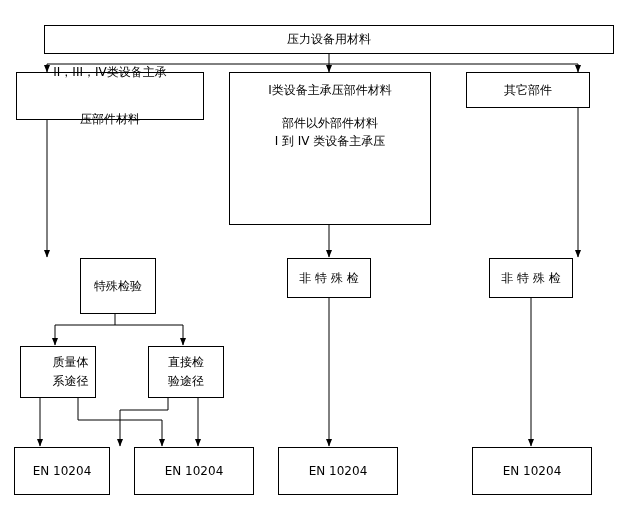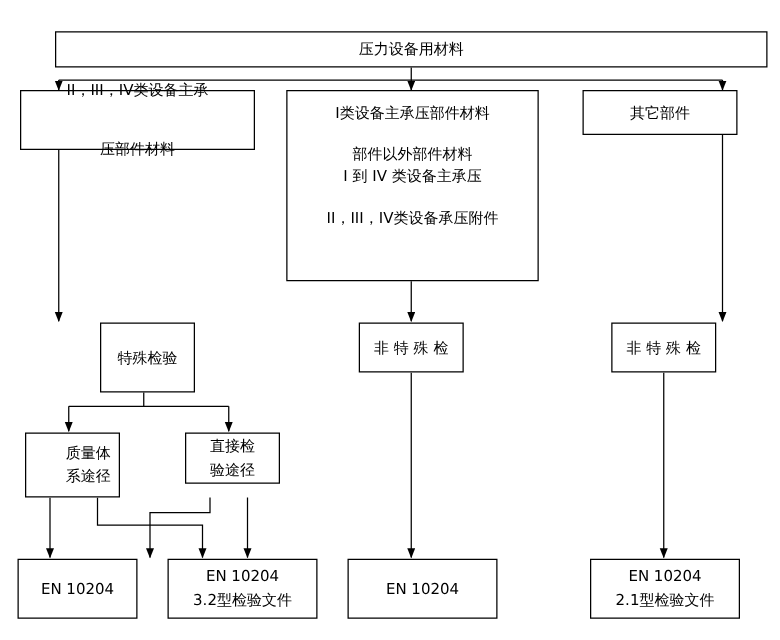--- a/index.html
+++ b/index.html
@@ -87,21 +87,20 @@
     <span class="line">II，III，IV类设备主承</span>
     <span class="line">压部件材料</span>
   </div>
 
   <div class="box" style="left:229px; top:72px; width:202px; height:153px; justify-content:flex-start; padding-top:8px;">
     <span class="line">I类设备主承压部件材料</span>
     <span class="line" style="height:14px;"></span>
     <span class="line">部件以外部件材料</span>
     <span class="line">I 到 IV 类设备主承压</span>
     <span class="line" style="height:14px;"></span>
-    <span class="line">II，III，IV类设备承压附件</span>
   </div>
 
   <div class="box" style="left:466px; top:72px; width:124px; height:36px;">
     <span class="line">其它部件</span>
   </div>
 
   <div class="box" style="left:80px; top:258px; width:76px; height:56px;">
     <span class="line">特殊检验</span>
   </div>
 
@@ -111,36 +110,34 @@
 
   <div class="box" style="left:489px; top:258px; width:84px; height:40px;">
     <span class="line">非 特 殊 检</span>
   </div>
 
   <div class="box" style="left:20px; top:346px; width:76px; height:52px;padding-left:28px;">
     <span class="line">质量体</span>
     <span class="line">系途径</span>
   </div>
 
-  <div class="box" style="left:148px; top:346px; width:76px; height:41px;">
+  <div class="box" style="left:148px; top:346px; width:76px; height:52px;">
     <span class="line">直接检</span>
     <span class="line">验途径</span>
   </div>
 
   <div class="box" style="left:14px; top:447px; width:96px; height:48px;">
     <span class="line">EN 10204</span>
   </div>
 
   <div class="box" style="left:134px; top:447px; width:120px; height:48px;">
     <span class="line">EN 10204</span>
-    <span class="line">3.2型检验文件</span>
   </div>
 
   <div class="box" style="left:278px; top:447px; width:120px; height:48px;">
     <span class="line">EN 10204</span>
   </div>
 
   <div class="box" style="left:472px; top:447px; width:120px; height:48px;">
     <span class="line">EN 10204</span>
-    <span class="line">2.1型检验文件</span>
   </div>
 
 </div>
 
 </body></html>

